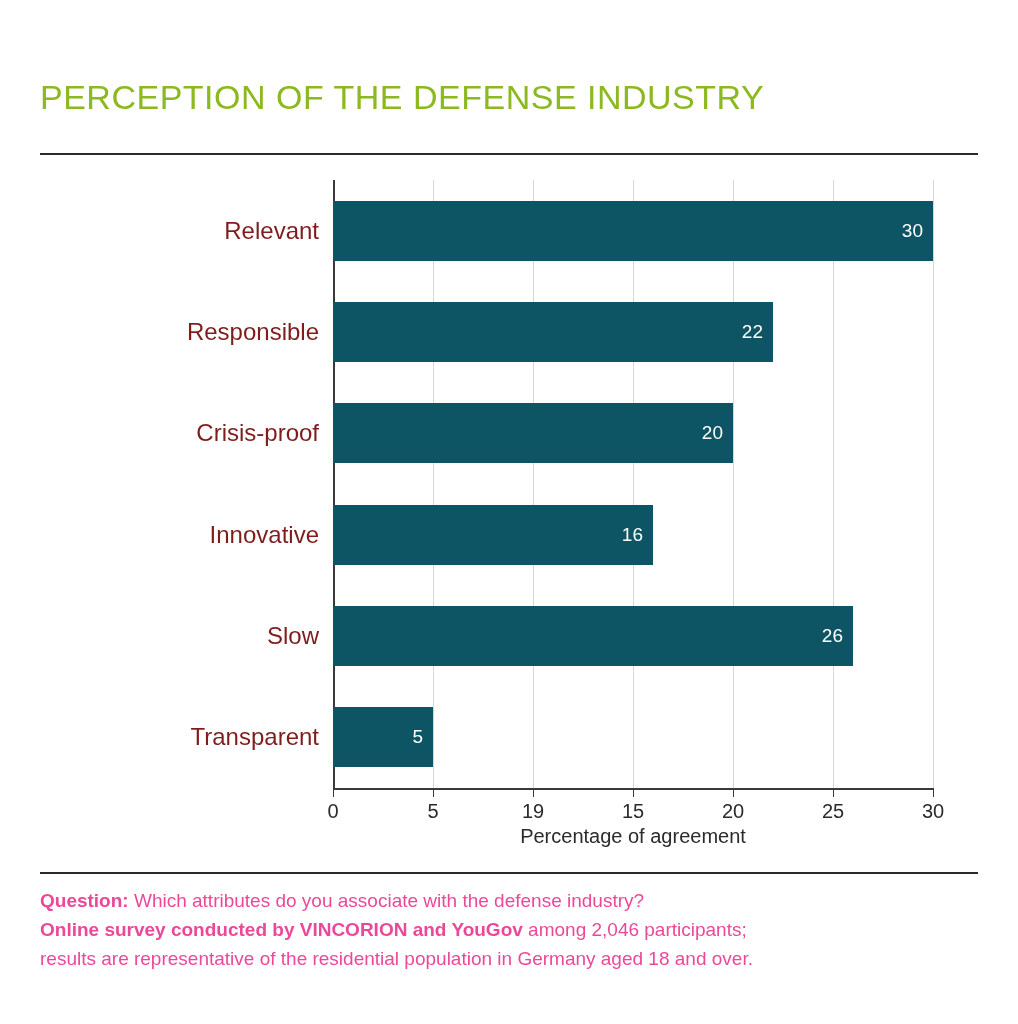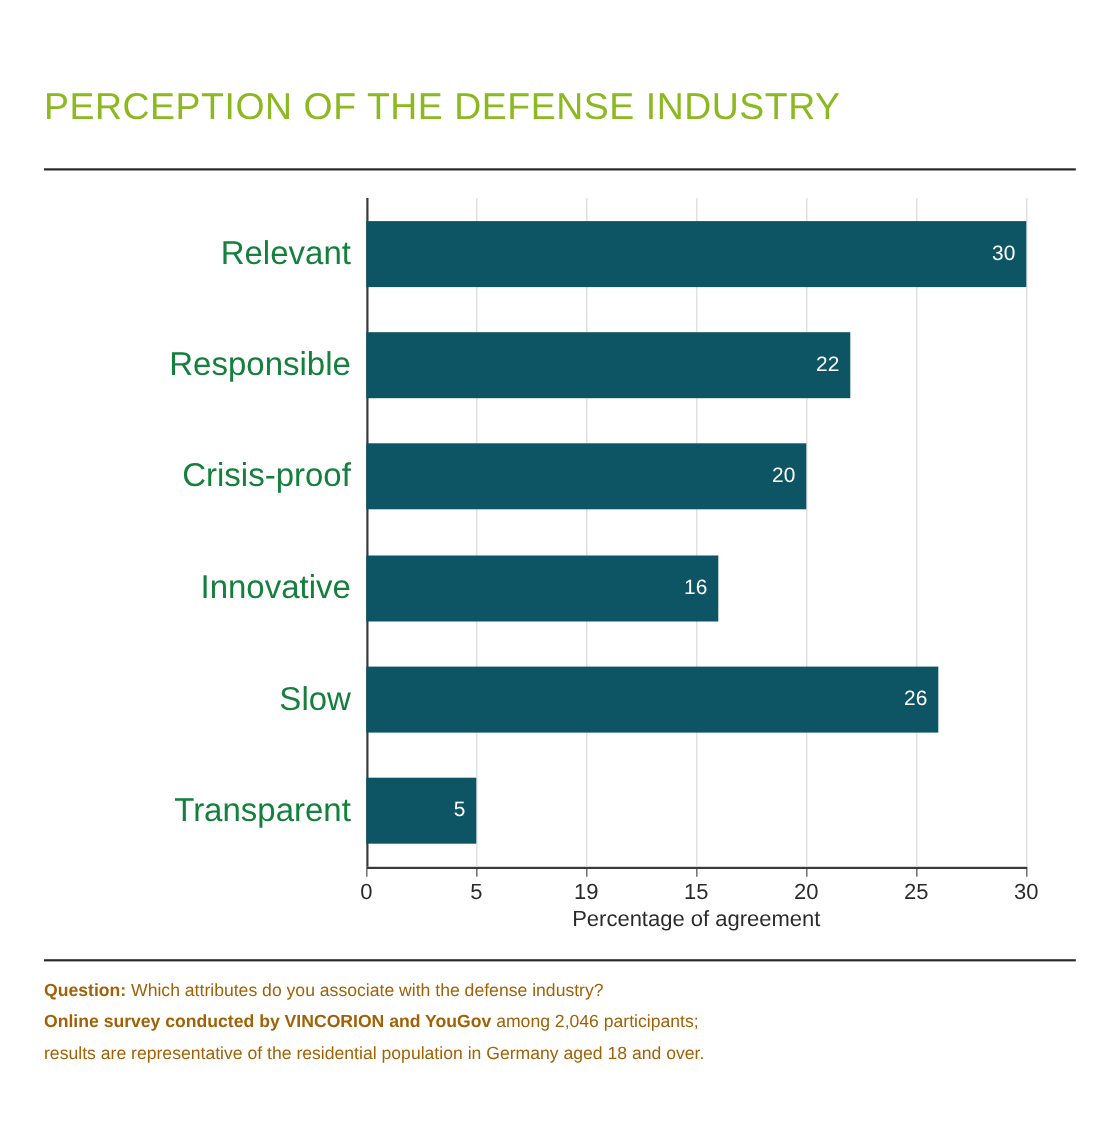--- a/index.html
+++ b/index.html
@@ -134,35 +134,35 @@
     color: #ffffff;
     white-space: nowrap;
   }
   .cat-label {
     position: absolute;
     right: 100%;
     margin-right: 14px;
     top: 0;
     height: 60px;
     line-height: 60px;
-    font-size: 30px;
-    color: #15803d;
+    font-size: 24px;
+    color: #7f1d1d;
     white-space: nowrap;
     text-align: right;
   }
 
   
   .foot {
     position: absolute;
     left: 40px;
     top: 886px;
     width: 938px;
-    font-size: 16px;
+    font-size: 19px;
     line-height: 29px;
-    color: #a16207;
+    color: #ec4899;
   }
   .foot div { white-space: nowrap; }
   .foot b { font-weight: bold; }
 </style>
 </head>
 <body>
 
 <div class="page">
 
   <div class="title">PERCEPTION OF THE DEFENSE INDUSTRY</div>

